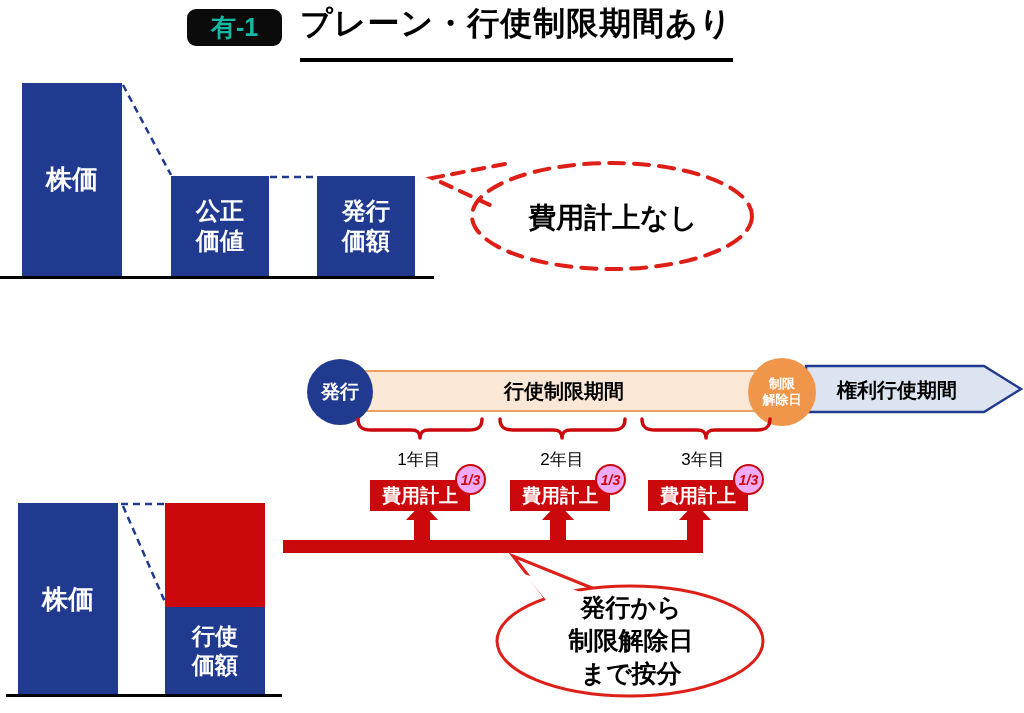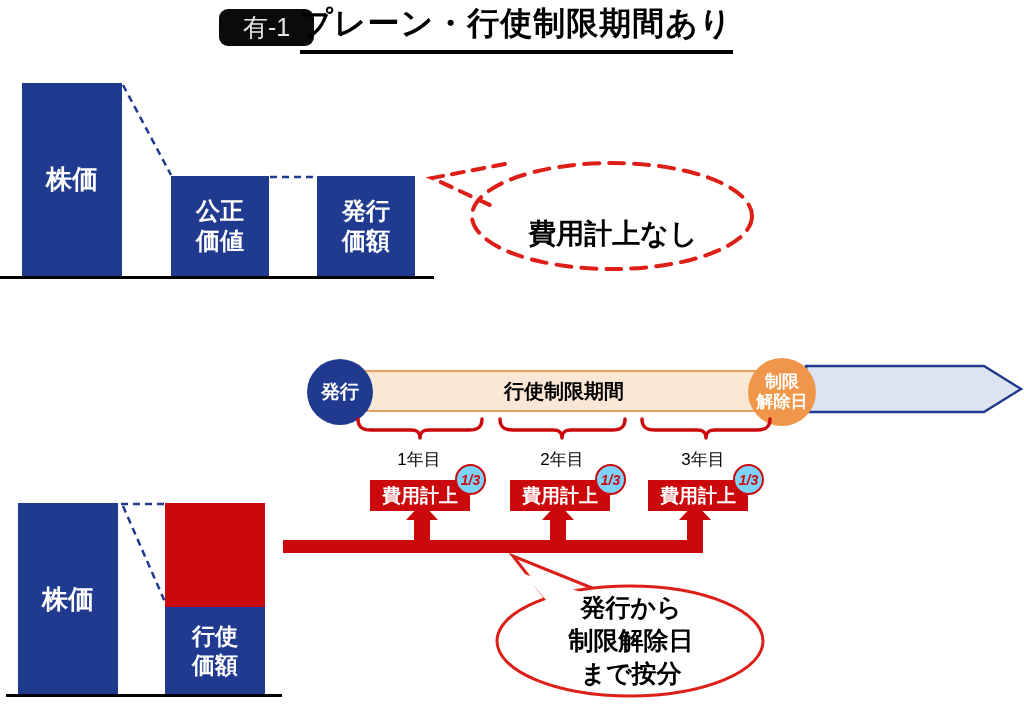--- a/index.html
+++ b/index.html
@@ -7,25 +7,25 @@
     position:relative;width:1024px;height:713px;background:#fff;overflow:hidden;
     font-family:"Liberation Sans","DejaVu Sans",sans-serif;color:#000;
   }
   .abs{position:absolute;}
   .flexc{display:flex;align-items:center;justify-content:center;text-align:center;}
   .multiline{white-space:pre-line;}
 
   
   .badge{
     left:187px;top:9px;width:95px;height:37px;background:#0b0b0b;border-radius:9px;
-    color:#e5e5e5;font-size:25px;font-weight:normal;z-index:5;margin-left:32px;
+    color:#14b8a6;font-size:25px;font-weight:bold;z-index:5;
   }
   .title{
     left:300px;top:3px;font-size:32px;font-weight:bold;letter-spacing:1px;
-    border-bottom:4px solid #000;padding-bottom:7px;line-height:40px;z-index:5;
+    border-bottom:4px solid #000;padding-bottom:15px;line-height:40px;z-index:5;
   }
 
   
   .bar{background:var(--navy);color:#fff;font-weight:bold;z-index:1;}
   .bar-label{line-height:1.25;}
   .baseline{background:#000;height:3px;z-index:1;}
 
   .bar-kabuka-top{left:22px;top:83px;width:100px;height:193px;font-size:26px;}
   .bar-kosei{left:171px;top:176px;width:98px;height:100px;font-size:24px;}
   .bar-hakko{left:317px;top:176px;width:98px;height:100px;font-size:24px;}
@@ -34,44 +34,44 @@
   .bar-kabuka-bottom{left:18px;top:503px;width:100px;height:192px;font-size:26px;}
   .bar-red-cap{left:165px;top:503px;width:100px;height:104px;background:var(--red);z-index:1;}
   .bar-koushi{left:165px;top:607px;width:100px;height:88px;font-size:23px;text-align:right;}
   .baseline-bottom{left:6px;top:694px;width:276px;}
 
   
   .svg-low{left:0;top:0;z-index:2;pointer-events:none;}
   .svg-high{left:0;top:0;z-index:4;pointer-events:none;}
 
   
-  .no-expense-text{left:482px;top:199px;width:262px;font-size:28px;font-weight:600;z-index:3;margin-top:16px;}
+  .no-expense-text{left:482px;top:199px;width:262px;font-size:28px;font-weight:600;z-index:3;}
 
   
   .band{
     left:340px;top:370px;width:448px;height:42px;background:var(--peach-fill);
     border:2px solid var(--peach-border);box-sizing:border-box;z-index:1;
     font-size:20px;font-weight:600;
   }
   .circle{border-radius:50%;color:#fff;font-weight:bold;z-index:3;}
   .circle-issue{left:307px;top:359px;width:66px;height:66px;background:var(--navy);font-size:19px;}
-  .circle-release{left:748px;top:358px;width:68px;height:68px;background:var(--orange);font-size:17px;line-height:1.2;}
+  .circle-release{left:748px;top:358px;width:68px;height:68px;background:var(--orange);font-size:13px;line-height:1.2;}
   .exercise-period-label{left:806px;top:377px;width:182px;font-size:20px;font-weight:600;z-index:3;}
 
   
   .year-label{top:437px;width:90px;font-size:17px;z-index:3;text-align:center;position:absolute;margin-top:11px;}
   .year-1{left:374px;} .year-2{left:517px;} .year-3{left:658px;}
   .expense-box{
     top:480px;width:100px;height:31px;background:var(--red);color:#fff;
     font-size:19px;font-weight:bold;z-index:3;
   }
   .box-1{left:370px;} .box-2{left:510px;} .box-3{left:648px;}
   .fraction-badge{
     position:absolute;right:-16px;top:-16px;width:31px;height:31px;border-radius:50%;
-    background:#7dd3fc;border:2.5px solid var(--red);box-sizing:border-box;color:var(--red);
+    background:#f0abfc;border:2.5px solid var(--red);box-sizing:border-box;color:var(--red);
     font-size:14px;font-weight:bold;font-style:italic;
   }
 
   
   .alloc-bar{left:283px;top:540px;width:420px;height:13px;background:var(--red);z-index:1;}
 
   
   .prorate-text{left:505px;top:591px;width:252px;font-size:25px;font-weight:700;line-height:1.32;z-index:3;}
 </style>
 </head>
@@ -98,20 +98,21 @@
   <div class="abs no-expense-text flexc">費用計上なし</div>
 
   <div class="abs band flexc">
     <span>行使制限期間</span>
   </div>
   <div class="abs circle circle-issue flexc">
     <span>発行</span>
   </div>
   <div class="abs circle circle-release flexc multiline">制限
 解除日</div>
+  <div class="abs exercise-period-label flexc">権利行使期間</div>
 
   <div class="year-label year-1">1年目</div>
   <div class="year-label year-2">2年目</div>
   <div class="year-label year-3">3年目</div>
 
   <div class="abs expense-box box-1 flexc">
     <span>費用計上</span>
     <div class="fraction-badge flexc">1/3</div>
   </div>
   <div class="abs expense-box box-2 flexc">

